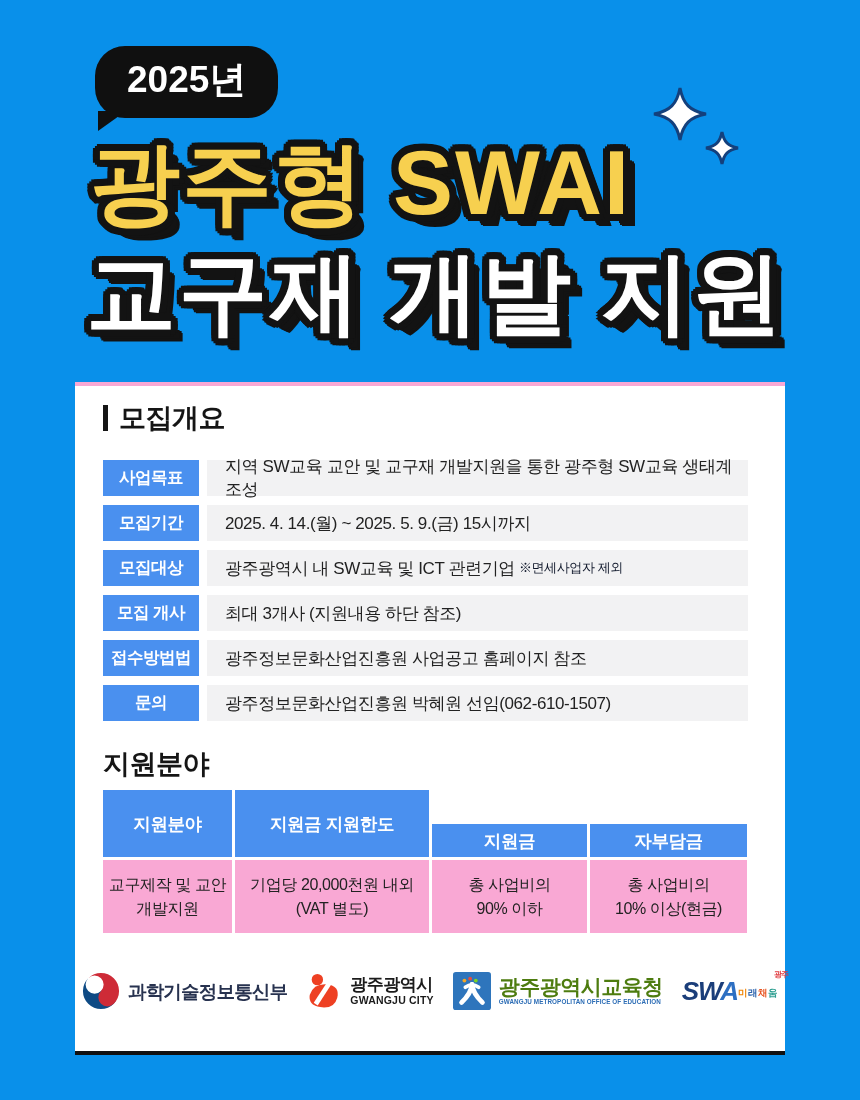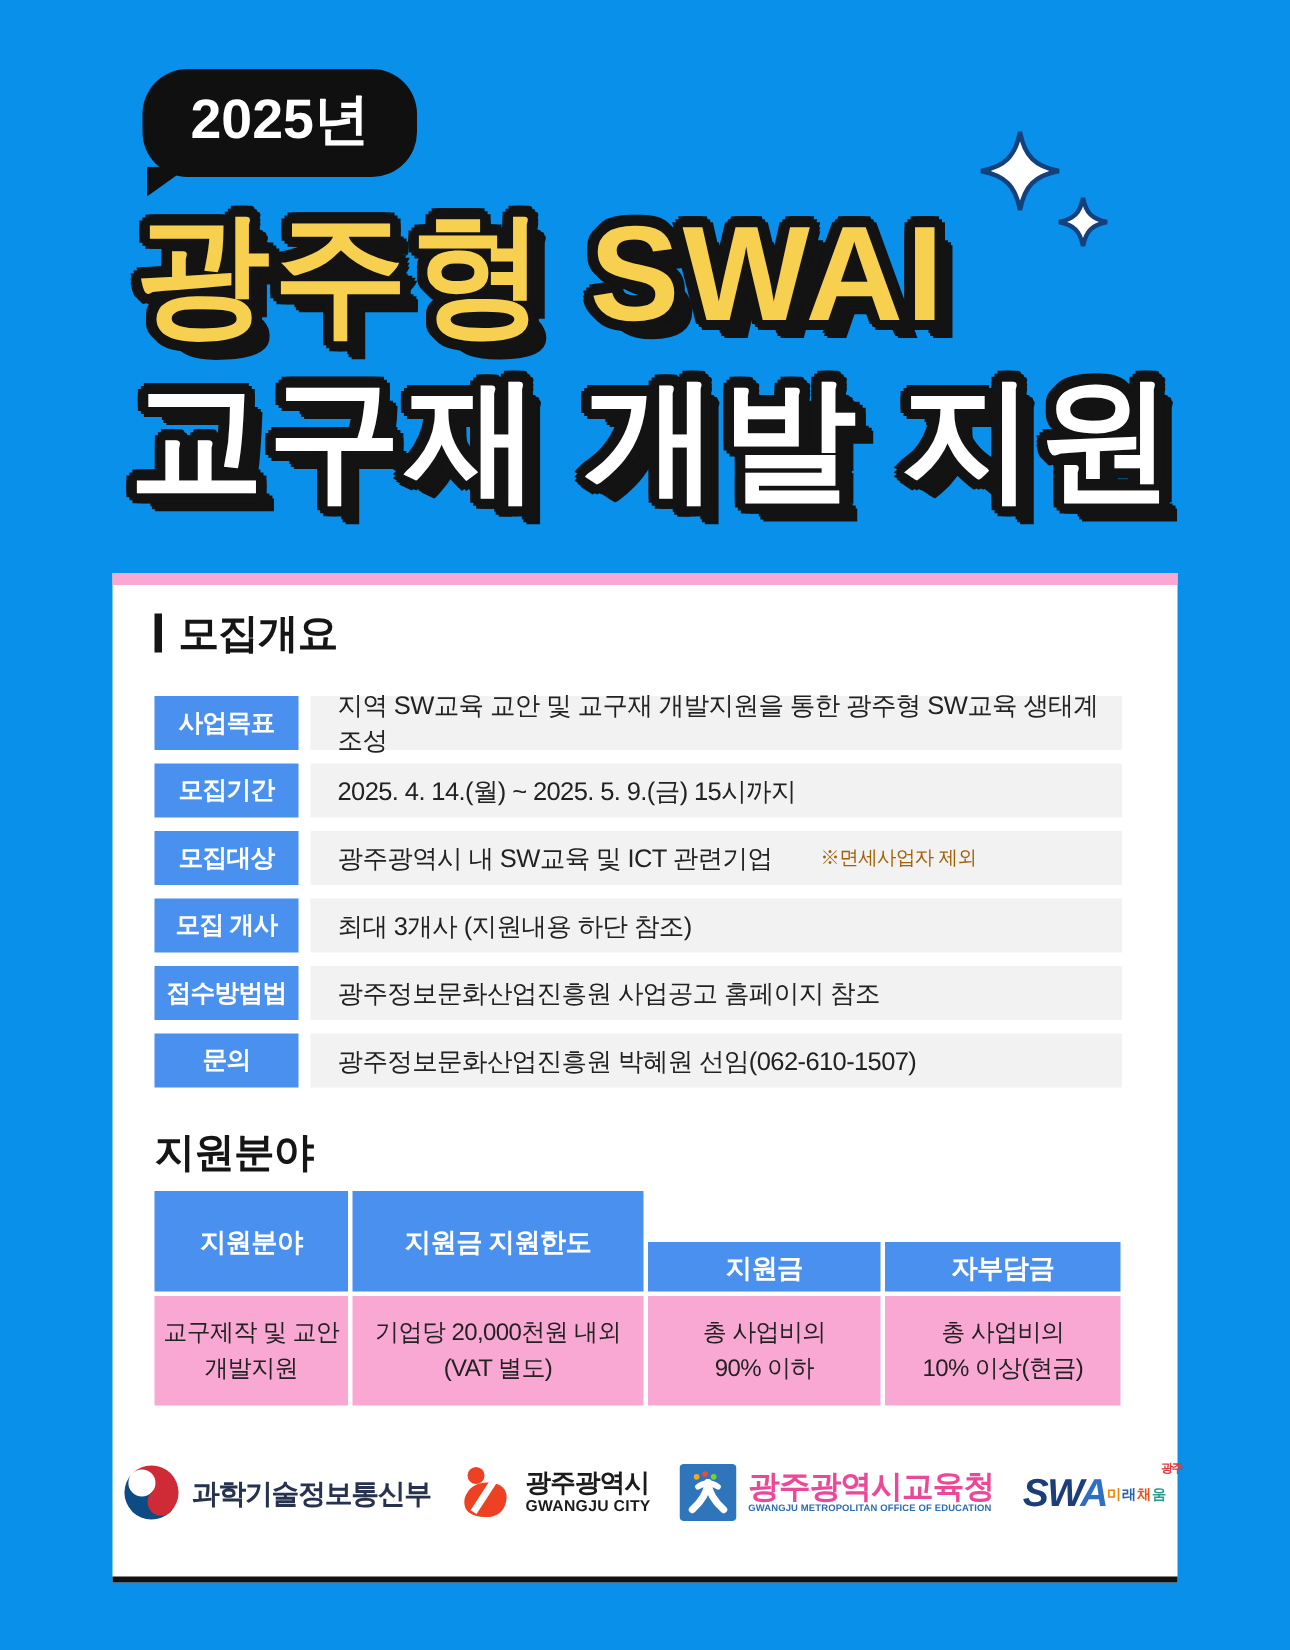--- a/index.html
+++ b/index.html
@@ -20,36 +20,36 @@
       7px 3px #131313, -7px 3px #131313, 7px -3px #131313, -7px -3px #131313,
       3px 7px #131313, -3px 7px #131313, 3px -7px #131313, -3px -7px #131313,
       9px 9px #131313, 10px 11px #131313, 11px 10px #131313, 12px 12px #131313; }
   .title.l1 { left: 90px; top: 138px; font-size: 90px; color: #F7D04F; }
   .title.l2 { left: 86px; top: 248px; font-size: 90px; color: #ffffff; }
 
   .sparkles { position: absolute; left: 650px; top: 86px; }
 
   
   .card { position: absolute; left: 75px; top: 382px; width: 710px; height: 673px; background: #fff;
-          border-top: 8px solid #f9a8d4; border-bottom: 4px solid #111; }
+          border-top: 4px solid #f9a8d4; border-bottom: 4px solid #111; }
 
   .sec-h { position: absolute; left: 28px; display: flex; align-items: center;
            font-size: 27px; font-weight: 800; color: #151515; letter-spacing: -0.5px; }
   .sec-h .bar { width: 5px; height: 26px; background: #151515; margin-right: 11px; }
   .sec-h.h1 { top: 14px; }
   .sec-h.h2 { top: 360px; }
 
   
   .rows { position: absolute; left: 28px; top: 74px; width: 645px; }
   .row { display: flex; height: 36px; margin-bottom: 9px; }
   .row .lbl { flex: none; width: 96px; background: #4A90EF; color: #fff; font-size: 16.5px; font-weight: 600;
               display: flex; align-items: center; justify-content: center; letter-spacing: -0.5px; }
   .row .val { flex: 1; background: #F2F2F3; margin-left: 8px; display: flex; align-items: center;
               padding-left: 18px; font-size: 17px; color: #222; letter-spacing: -0.4px; }
-  .row .note { font-size: 13px; color: #a16207; margin-left: 32px; }
+  .row .note { font-size: 13px; color: #0f172a; margin-left: 4px; }
 
   
   .tbl { position: absolute; left: 28px; top: 404px; width: 645px; }
   .tbl-head { display: grid; grid-template-columns: 129px 194px 155px 157px; grid-template-rows: 31px 33px; gap: 3px; }
   .th { background: #4A90EF; color: #fff; font-weight: 700; font-size: 17.5px;
         display: flex; align-items: center; justify-content: center; letter-spacing: -0.4px; }
   .th.c1 { grid-row: 1 / 3; grid-column: 1; }
   .th.c2 { grid-row: 1 / 3; grid-column: 2; }
   .th.grp { grid-row: 1; grid-column: 3 / 5; margin-top: 32px; }
   .th.s1 { grid-row: 2; grid-column: 3; }
@@ -61,21 +61,21 @@
 
   
   .logos { position: absolute; left: 0; top: 586px; width: 710px; display: flex; align-items: center;
            justify-content: center; gap: 19px; }
   .logo { display: flex; align-items: center; gap: 8px; }
   .logo-msit-label { font-size: 18.5px; font-weight: 700; color: #27324F; letter-spacing: -0.8px; }
   .logo-stack { display: flex; flex-direction: column; line-height: 1.1; }
   .logo-city-name { font-size: 17px; font-weight: 800; color: #1b1b1b; letter-spacing: -0.5px; }
   .logo-city-sub  { font-size: 10.5px; font-weight: 800; color: #1b1b1b; letter-spacing: 0.2px; }
   .logo-edu-name { font-family: "Liberation Serif", serif; font-size: 21px; font-weight: 700;
-                   color: #ec4899; letter-spacing: -0.5px; }
+                   color: #4d7c0f; letter-spacing: -0.5px; }
   .logo-edu-sub  { font-size: 6.3px; font-weight: 700; color: #2B6CB5; letter-spacing: 0.1px; }
   .swa { position: relative; display: flex; flex-direction: row; align-items: center; line-height: 1; }
   .swa-top { font-style: italic; font-weight: 900; font-size: 26px; letter-spacing: -1px; }
   .swa-sw { color: #1B3E7A; }
   .swa-a  { color: #2D6FC2; }
   .swa-tag { position: absolute; top: -7px; right: -10px; font-style: normal; font-size: 8px;
              font-weight: 700; color: #E03A3E; }
   .swa-mirae { margin-top: 3px; font-size: 9.5px; font-weight: 800; letter-spacing: 0.5px; }
   .swa-mirae .m0 { color: #F08300; } .swa-mirae .m1 { color: #2A62AD; }
   .swa-mirae .m2 { color: #E8531F; } .swa-mirae .m3 { color: #2A9D8F; }

